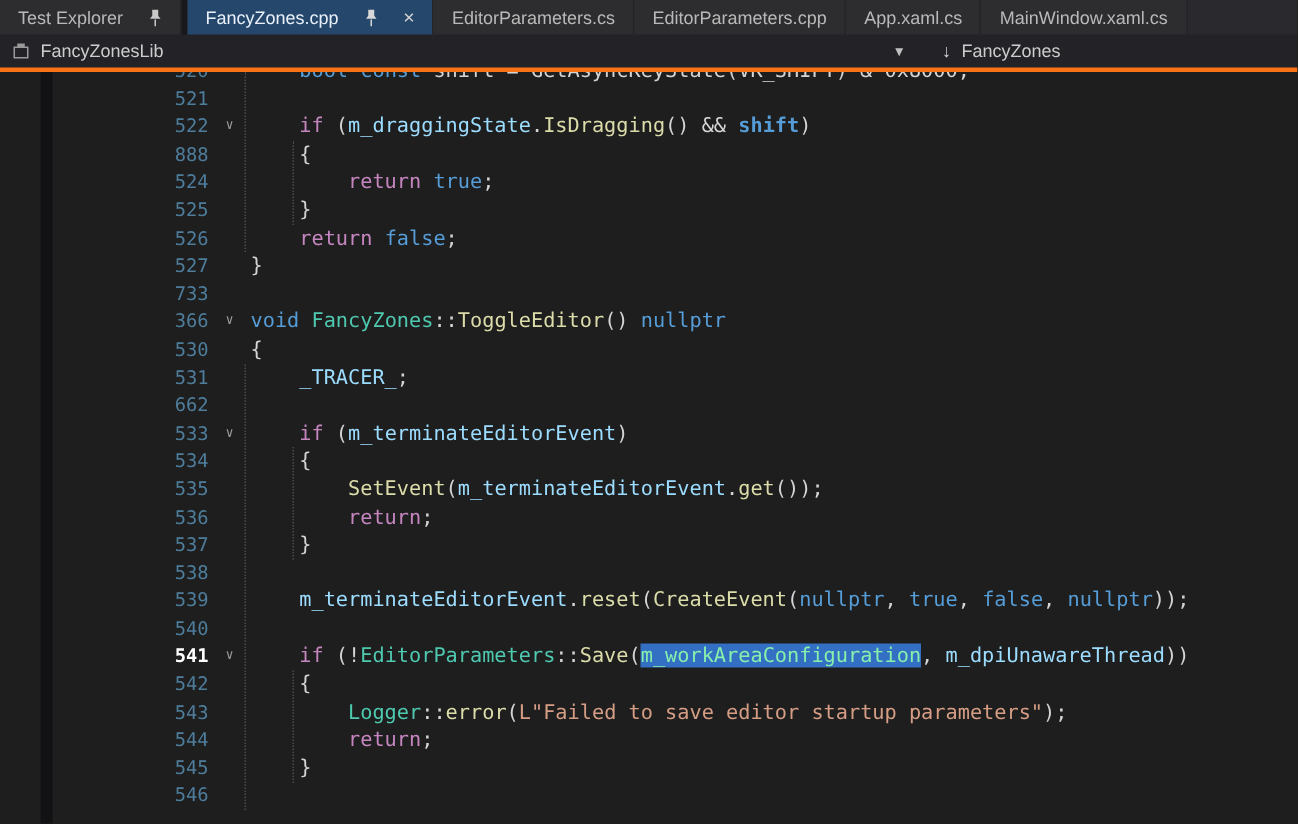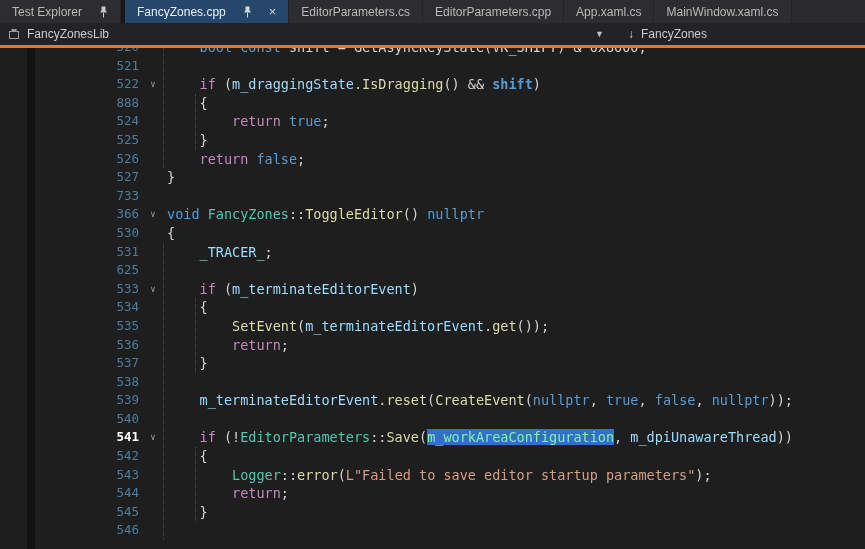--- a/index.html
+++ b/index.html
@@ -159,21 +159,21 @@
         <div class="line"><span class="gutter">522</span><span class="fold">∨</span><span class="code"><span class="t-txt">    </span><span class="t-ctl">if</span><span class="t-txt"> (</span><span class="t-mem">m_draggingState</span><span class="t-txt">.</span><span class="t-fn">IsDragging</span><span class="t-txt">() &amp;&amp; </span><span class="t-parm">shift</span><span class="t-txt">)</span></span></div>
         <div class="line"><span class="gutter">888</span><span class="fold"></span><span class="code"><span class="t-txt">    {</span></span></div>
         <div class="line"><span class="gutter">524</span><span class="fold"></span><span class="code"><span class="t-txt">        </span><span class="t-ctl">return</span><span class="t-txt"> </span><span class="t-kw">true</span><span class="t-txt">;</span></span></div>
         <div class="line"><span class="gutter">525</span><span class="fold"></span><span class="code"><span class="t-txt">    }</span></span></div>
         <div class="line"><span class="gutter">526</span><span class="fold"></span><span class="code"><span class="t-txt">    </span><span class="t-ctl">return</span><span class="t-txt"> </span><span class="t-kw">false</span><span class="t-txt">;</span></span></div>
         <div class="line"><span class="gutter">527</span><span class="fold"></span><span class="code"><span class="t-txt">}</span></span></div>
         <div class="line"><span class="gutter">733</span><span class="fold"></span><span class="code"></span></div>
         <div class="line"><span class="gutter">366</span><span class="fold">∨</span><span class="code"><span class="t-kw">void</span><span class="t-txt"> </span><span class="t-typ">FancyZones</span><span class="t-txt">::</span><span class="t-fn">ToggleEditor</span><span class="t-txt">() </span><span class="t-kw">nullptr</span></span></div>
         <div class="line"><span class="gutter">530</span><span class="fold"></span><span class="code"><span class="t-txt">{</span></span></div>
         <div class="line"><span class="gutter">531</span><span class="fold"></span><span class="code"><span class="t-txt">    </span><span class="t-mem">_TRACER_</span><span class="t-txt">;</span></span></div>
-        <div class="line"><span class="gutter">625</span><span class="fold"></span><span class="code"></span></div>
+        <div class="line"><span class="gutter">662</span><span class="fold"></span><span class="code"></span></div>
         <div class="line"><span class="gutter">533</span><span class="fold">∨</span><span class="code"><span class="t-txt">    </span><span class="t-ctl">if</span><span class="t-txt"> (</span><span class="t-mem">m_terminateEditorEvent</span><span class="t-txt">)</span></span></div>
         <div class="line"><span class="gutter">534</span><span class="fold"></span><span class="code"><span class="t-txt">    {</span></span></div>
         <div class="line"><span class="gutter">535</span><span class="fold"></span><span class="code"><span class="t-txt">        </span><span class="t-fn">SetEvent</span><span class="t-txt">(</span><span class="t-mem">m_terminateEditorEvent</span><span class="t-txt">.</span><span class="t-fn">get</span><span class="t-txt">());</span></span></div>
         <div class="line"><span class="gutter">536</span><span class="fold"></span><span class="code"><span class="t-txt">        </span><span class="t-ctl">return</span><span class="t-txt">;</span></span></div>
         <div class="line"><span class="gutter">537</span><span class="fold"></span><span class="code"><span class="t-txt">    }</span></span></div>
         <div class="line"><span class="gutter">538</span><span class="fold"></span><span class="code"></span></div>
         <div class="line"><span class="gutter">539</span><span class="fold"></span><span class="code"><span class="t-txt">    </span><span class="t-mem">m_terminateEditorEvent</span><span class="t-txt">.</span><span class="t-fn">reset</span><span class="t-txt">(</span><span class="t-fn">CreateEvent</span><span class="t-txt">(</span><span class="t-kw">nullptr</span><span class="t-txt">, </span><span class="t-kw">true</span><span class="t-txt">, </span><span class="t-kw">false</span><span class="t-txt">, </span><span class="t-kw">nullptr</span><span class="t-txt">));</span></span></div>
         <div class="line"><span class="gutter">540</span><span class="fold"></span><span class="code"></span></div>
         <div class="line current"><span class="gutter">541</span><span class="fold">∨</span><span class="code"><span class="t-txt">    </span><span class="t-ctl">if</span><span class="t-txt"> (!</span><span class="t-typ">EditorParameters</span><span class="t-txt">::</span><span class="t-fn">Save</span><span class="t-txt">(</span><span class="t-sel">m_workAreaConfiguration</span><span class="t-txt">, </span><span class="t-mem">m_dpiUnawareThread</span><span class="t-txt">))</span></span></div>
         <div class="line"><span class="gutter">542</span><span class="fold"></span><span class="code"><span class="t-txt">    {</span></span></div>

